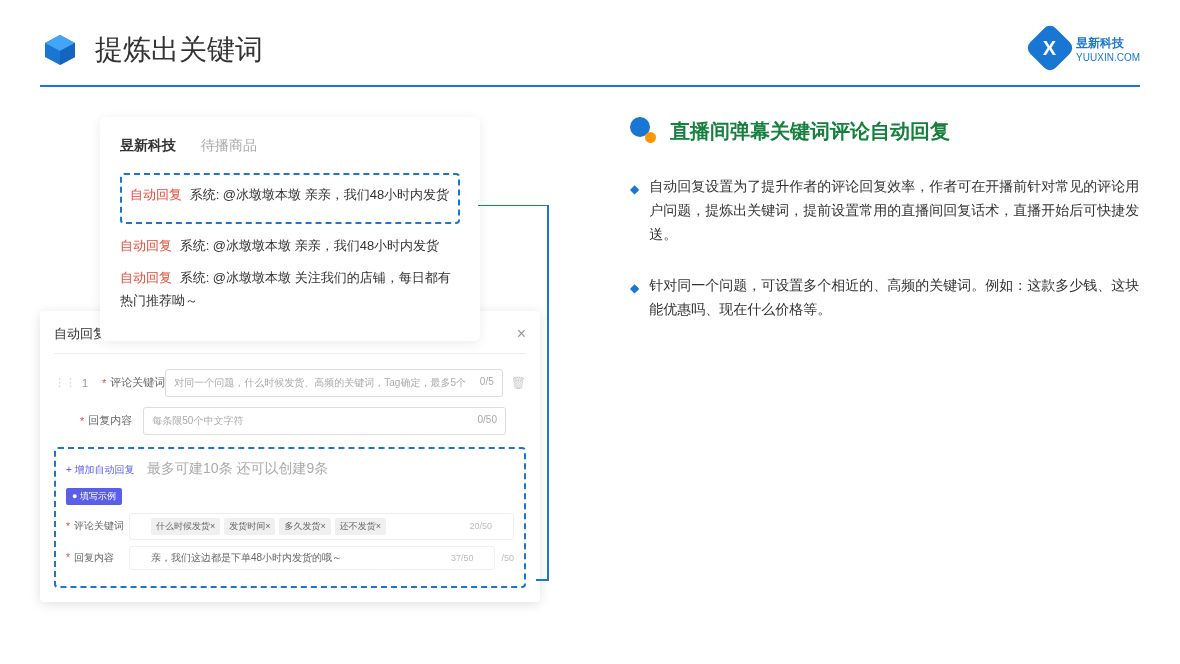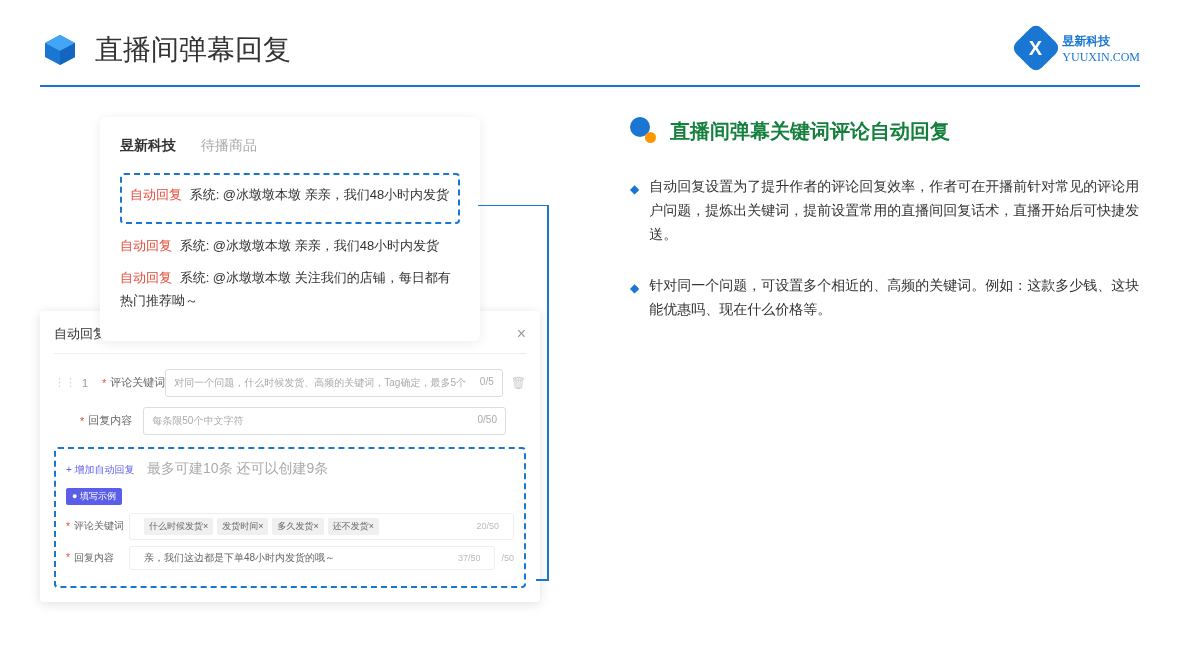--- a/index.html
+++ b/index.html
@@ -6,21 +6,21 @@
 body { font-family: "Microsoft YaHei", sans-serif; background: #fff; width: 1180px; height: 664px; position: relative; }
 
 
 .header { display: flex; align-items: center; padding: 30px 40px 15px; }
 .header-icon { width: 40px; height: 40px; margin-right: 15px; position: relative; }
 .header-title { font-size: 28px; color: #333; font-weight: 400; }
 .header-logo { position: absolute; right: 40px; top: 30px; display: flex; align-items: center; }
 .logo-icon { width: 36px; height: 36px; background: #1976D2; border-radius: 8px; transform: rotate(45deg); display: flex; align-items: center; justify-content: center; margin-right: 8px; }
 .logo-x { transform: rotate(-45deg); color: #fff; font-weight: bold; font-size: 20px; }
 .logo-text { color: #1976D2; font-size: 12px; font-weight: 600; }
-.logo-sub { color: #1976D2; font-size: 12px; display: block; font-family: Liberation Serif, serif; }
+.logo-sub { color: #1976D2; font-size: 10px; display: block; }
 .header-line { height: 2px; background: #1976D2; margin: 0 40px 30px; }
 
 
 .main { display: flex; padding: 0 40px; }
 .left { width: 50%; position: relative; }
 .right { width: 50%; padding-left: 40px; }
 
 
 .comments-panel { background: #fff; box-shadow: 0 2px 12px rgba(0,0,0,0.08); border-radius: 6px; padding: 20px; margin-left: 60px; margin-bottom: -30px; position: relative; z-index: 2; width: 380px; }
 .tabs { display: flex; gap: 25px; margin-bottom: 18px; font-size: 14px; }
@@ -41,21 +41,21 @@
 .row-label { width: 55px; color: #666; font-size: 11px; }
 .row-input { flex: 1; border: 1px solid #ddd; border-radius: 3px; padding: 6px 8px; font-size: 10px; color: #aaa; display: flex; justify-content: space-between; background: #fff; }
 .row-trash { margin-left: 8px; color: #ccc; font-size: 12px; }
 
 .example-box { border: 2px dashed #1976D2; border-radius: 4px; padding: 10px; margin-top: 12px; position: relative; }
 .add-link { color: #5B5FE8; font-size: 10px; margin-bottom: 8px; display: inline-block; }
 .add-hint { color: #aaa; font-size: 14px; margin-left: 8px; }
 .example-badge { background: #5B5FE8; color: #fff; font-size: 9px; padding: 2px 6px; border-radius: 2px; display: inline-block; margin-bottom: 8px; }
 .tag-row { display: flex; align-items: center; margin-bottom: 6px; font-size: 10px; }
 .tag-label { width: 55px; color: #666; }
-.tag-input { flex: 1; border: 1px solid #eee; border-radius: 3px; padding: 4px 14px; display: flex; gap: 4px; align-items: center; background: #fff; }
+.tag-input { flex: 1; border: 1px solid #eee; border-radius: 3px; padding: 4px 21px; display: flex; gap: 4px; align-items: center; background: #fff; }
 .tag-chip { background: #f0f0f0; padding: 2px 5px; border-radius: 2px; font-size: 9px; color: #666; }
 .tag-count { margin-left: auto; color: #bbb; font-size: 9px; }
 
 
 .connector { position: absolute; left: 438px; top: 88px; width: 80px; height: 380px; pointer-events: none; z-index: 3; }
 
 
 .section-title { display: flex; align-items: center; margin-bottom: 30px; }
 .bubble-icon { width: 28px; height: 28px; position: relative; margin-right: 12px; }
 .bubble-blue { width: 20px; height: 20px; background: #1976D2; border-radius: 50%; position: absolute; }
@@ -68,21 +68,21 @@
 <body>
 
 <div class="header">
   <div class="header-icon">
     <svg viewBox="0 0 40 40">
         <polygon points="20,5 35,13 35,27 20,35 5,27 5,13" fill="#1976D2"></polygon>
         <polygon points="20,5 35,13 20,21 5,13" fill="#42A5F5"></polygon>
         <polygon points="20,21 35,13 35,27 20,35" fill="#1565C0"></polygon>
       </svg>
   </div>
-  <div class="header-title">直播间弹幕回复</div>
+  <div class="header-title">提炼出关键词</div>
   <div class="header-logo">
     <div class="logo-icon">
         <span class="logo-x">X</span>
       </div>
     <div>
       <span class="logo-text">昱新科技</span>
       <span class="logo-sub">YUUXIN.COM</span>
     </div>
   </div>
 </div>

